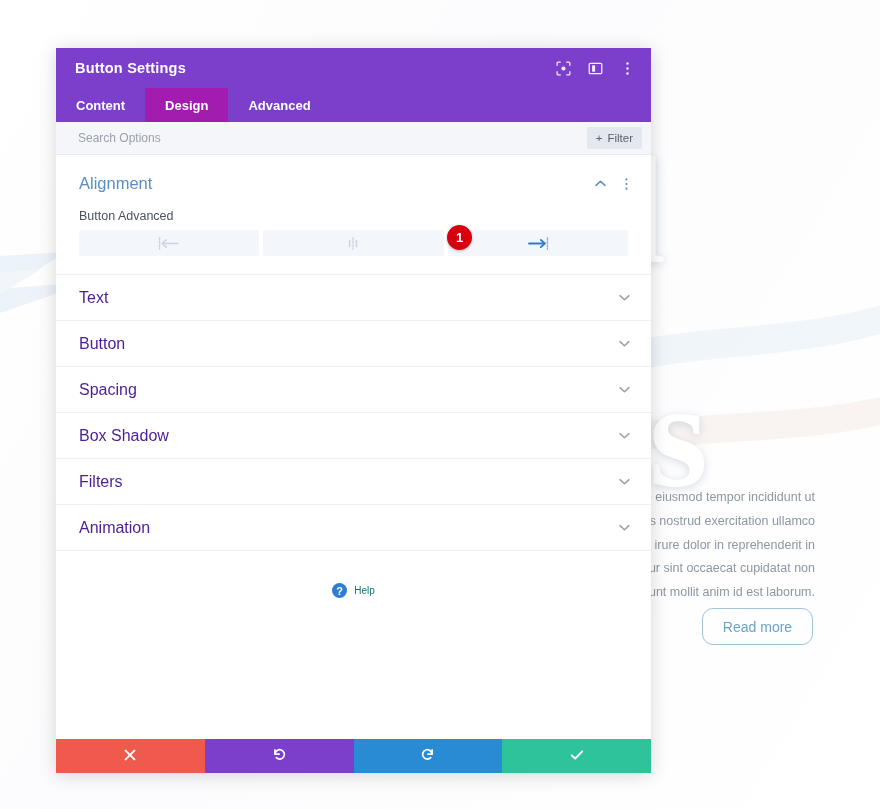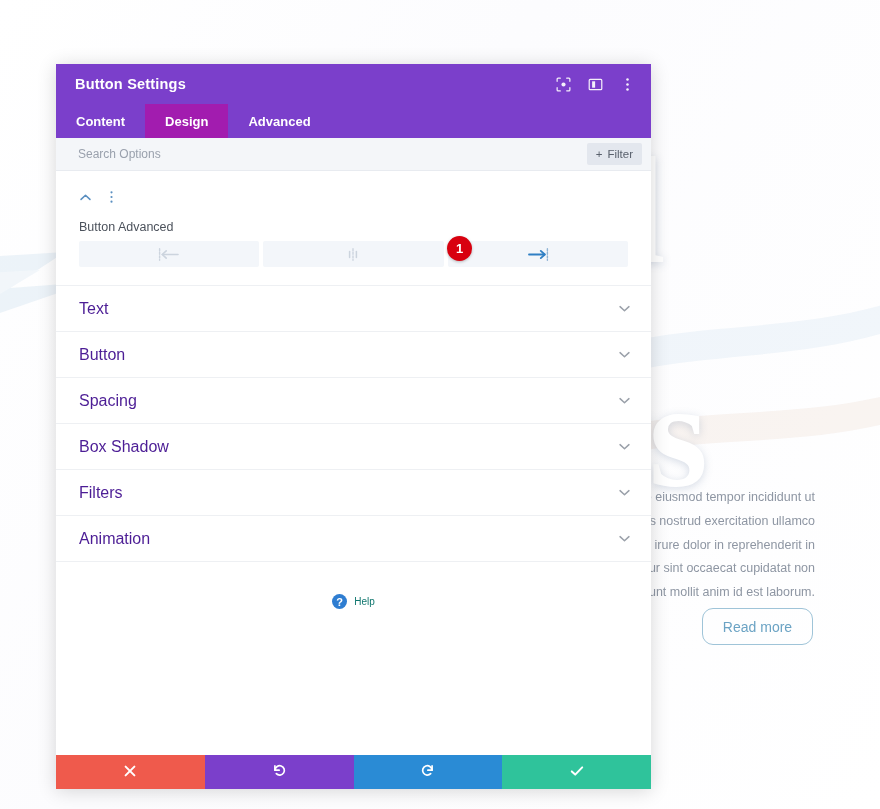--- a/index.html
+++ b/index.html
@@ -85,21 +85,21 @@
     cursor: pointer;
     display: flex;
     align-items: center;
     justify-content: center;
   }
 
   
   .modal {
     position: absolute;
     left: 56px;
-    top: 64px;
+    top: 48px;
     width: 595px;
     height: 725px;
     background: #ffffff;
     box-shadow: 0 2px 18px rgba(0,0,0,0.16);
     display: flex;
     flex-direction: column;
     overflow: hidden;
   }
 
   
@@ -361,20 +361,21 @@
       <button class="filter-btn">
         <span>+</span>
         <span>Filter</span>
       </button>
     </div>
 
     <div class="modal-body">
 
       <div class="section-open">
         <div class="section-open-head">
+          <div class="section-open-title">Alignment</div>
           <div class="sec-ctrl">
             <span>
               <svg width="13" height="13" viewBox="0 0 14 14" fill="none">
                 <path d="M2.2 9L7 4.6L11.8 9" stroke="#5a8fc0" stroke-width="1.7" stroke-linecap="round" stroke-linejoin="round"></path>
               </svg>
             </span>
             <span>
               <svg width="13" height="14" viewBox="0 0 14 16">
                 <circle cx="7" cy="2.7" r="1.25" fill="#5a8fc0"></circle>
                 <circle cx="7" cy="8" r="1.25" fill="#5a8fc0"></circle>

